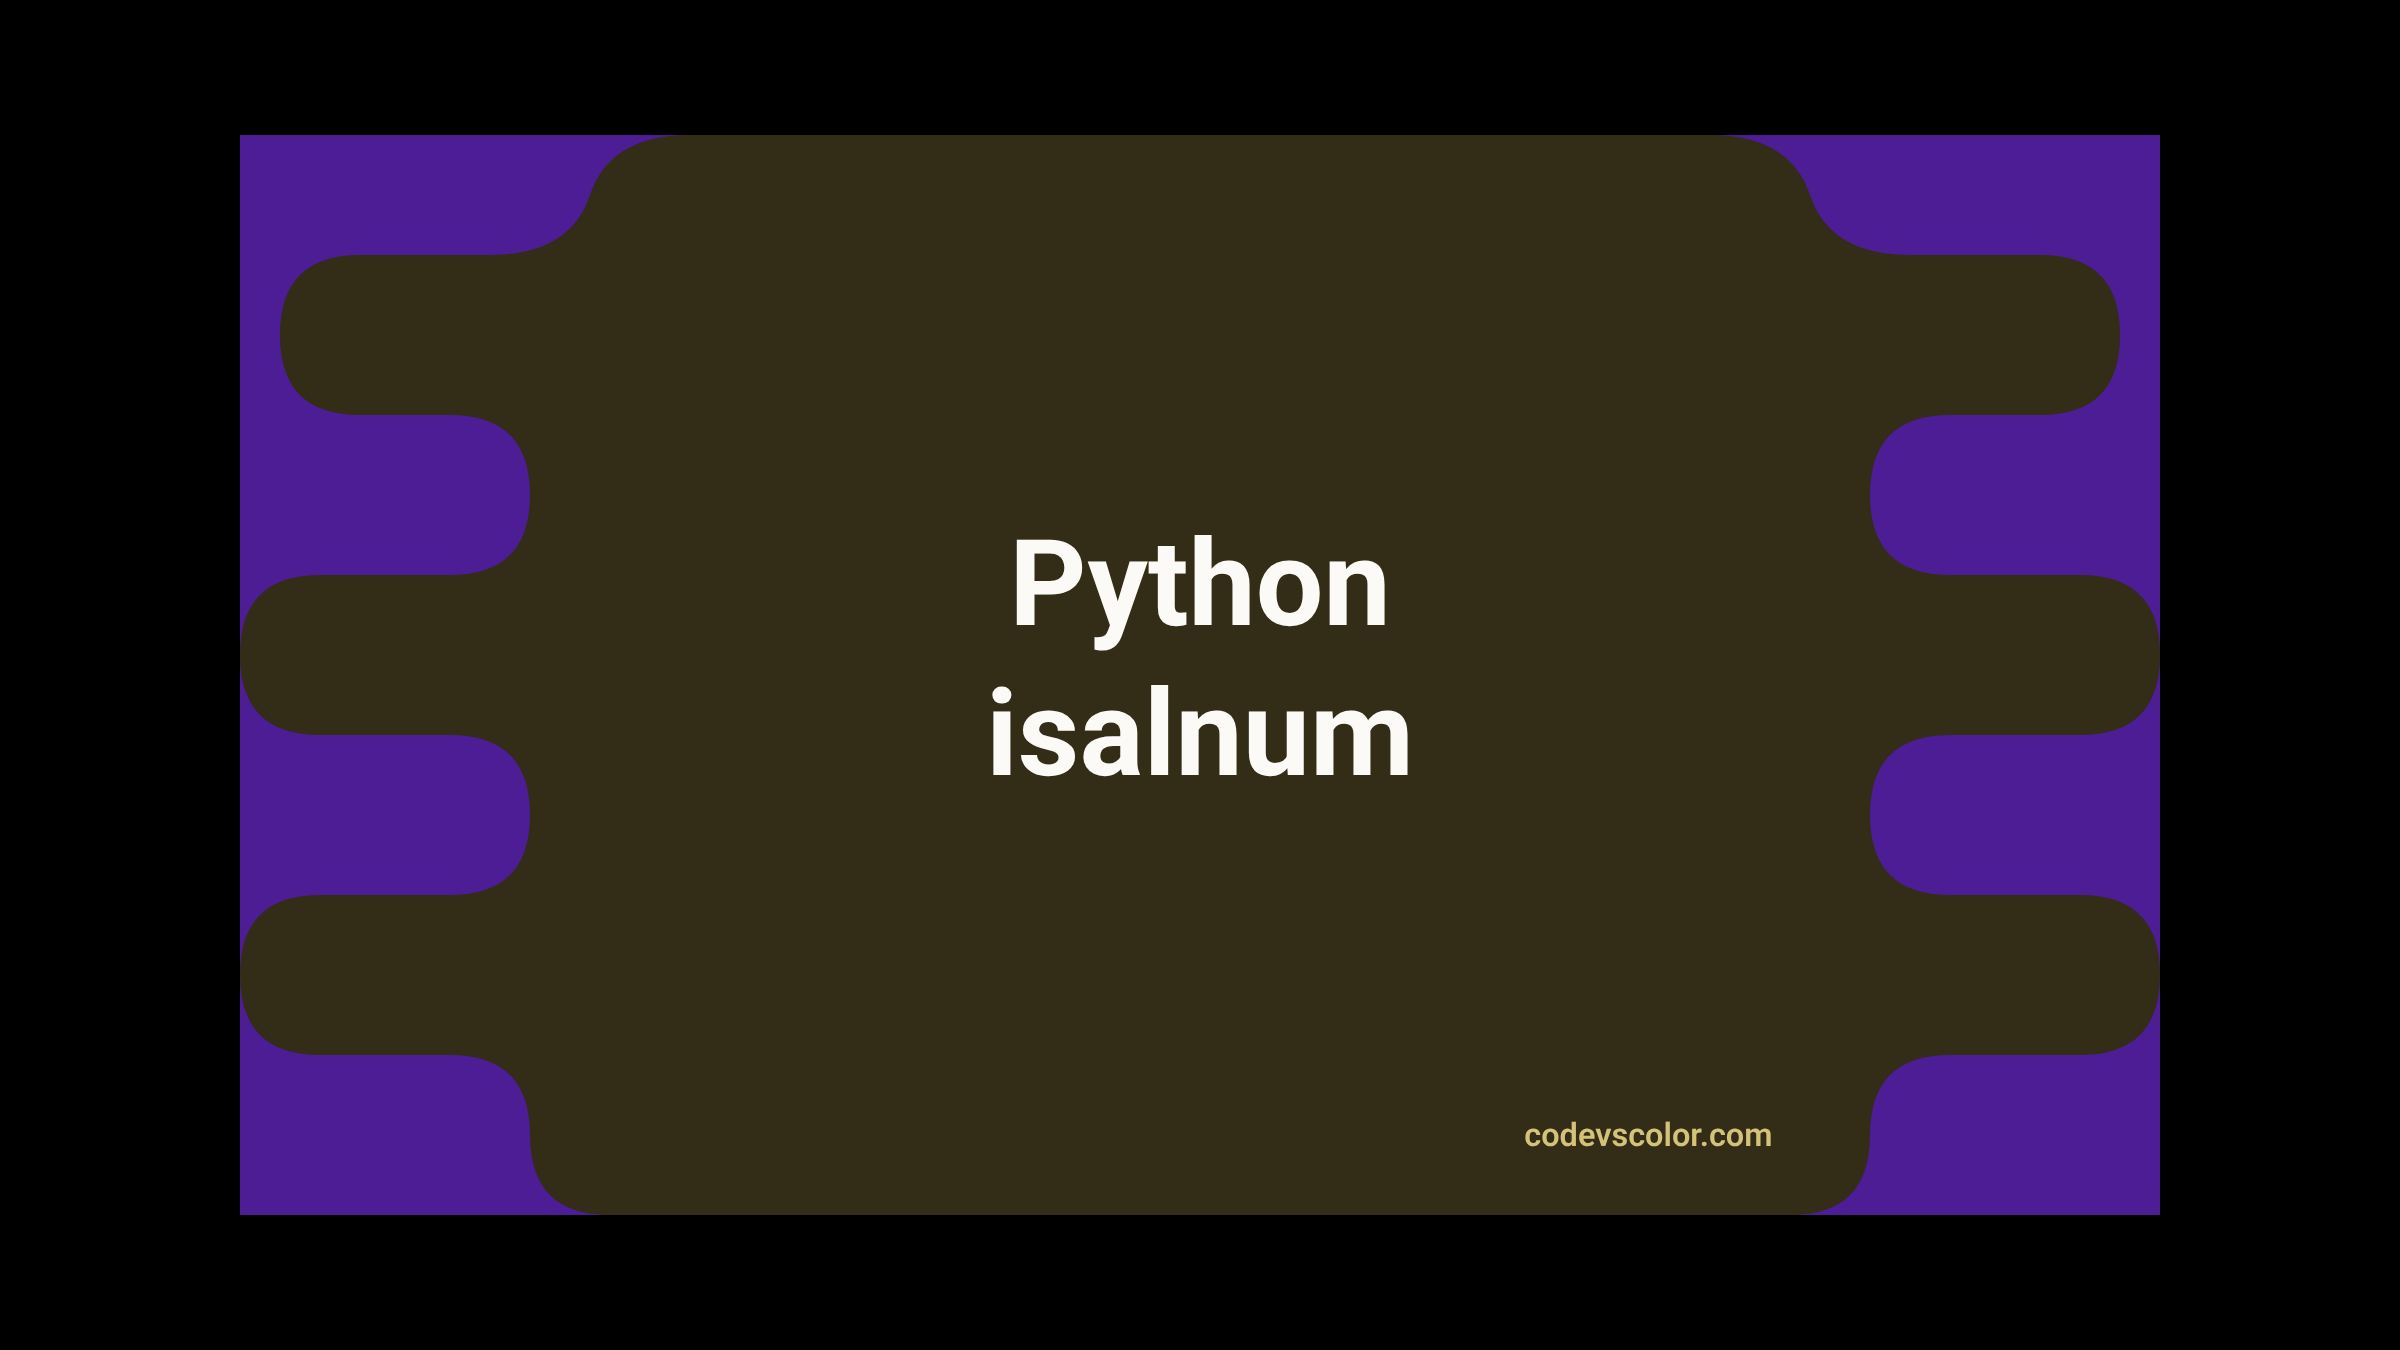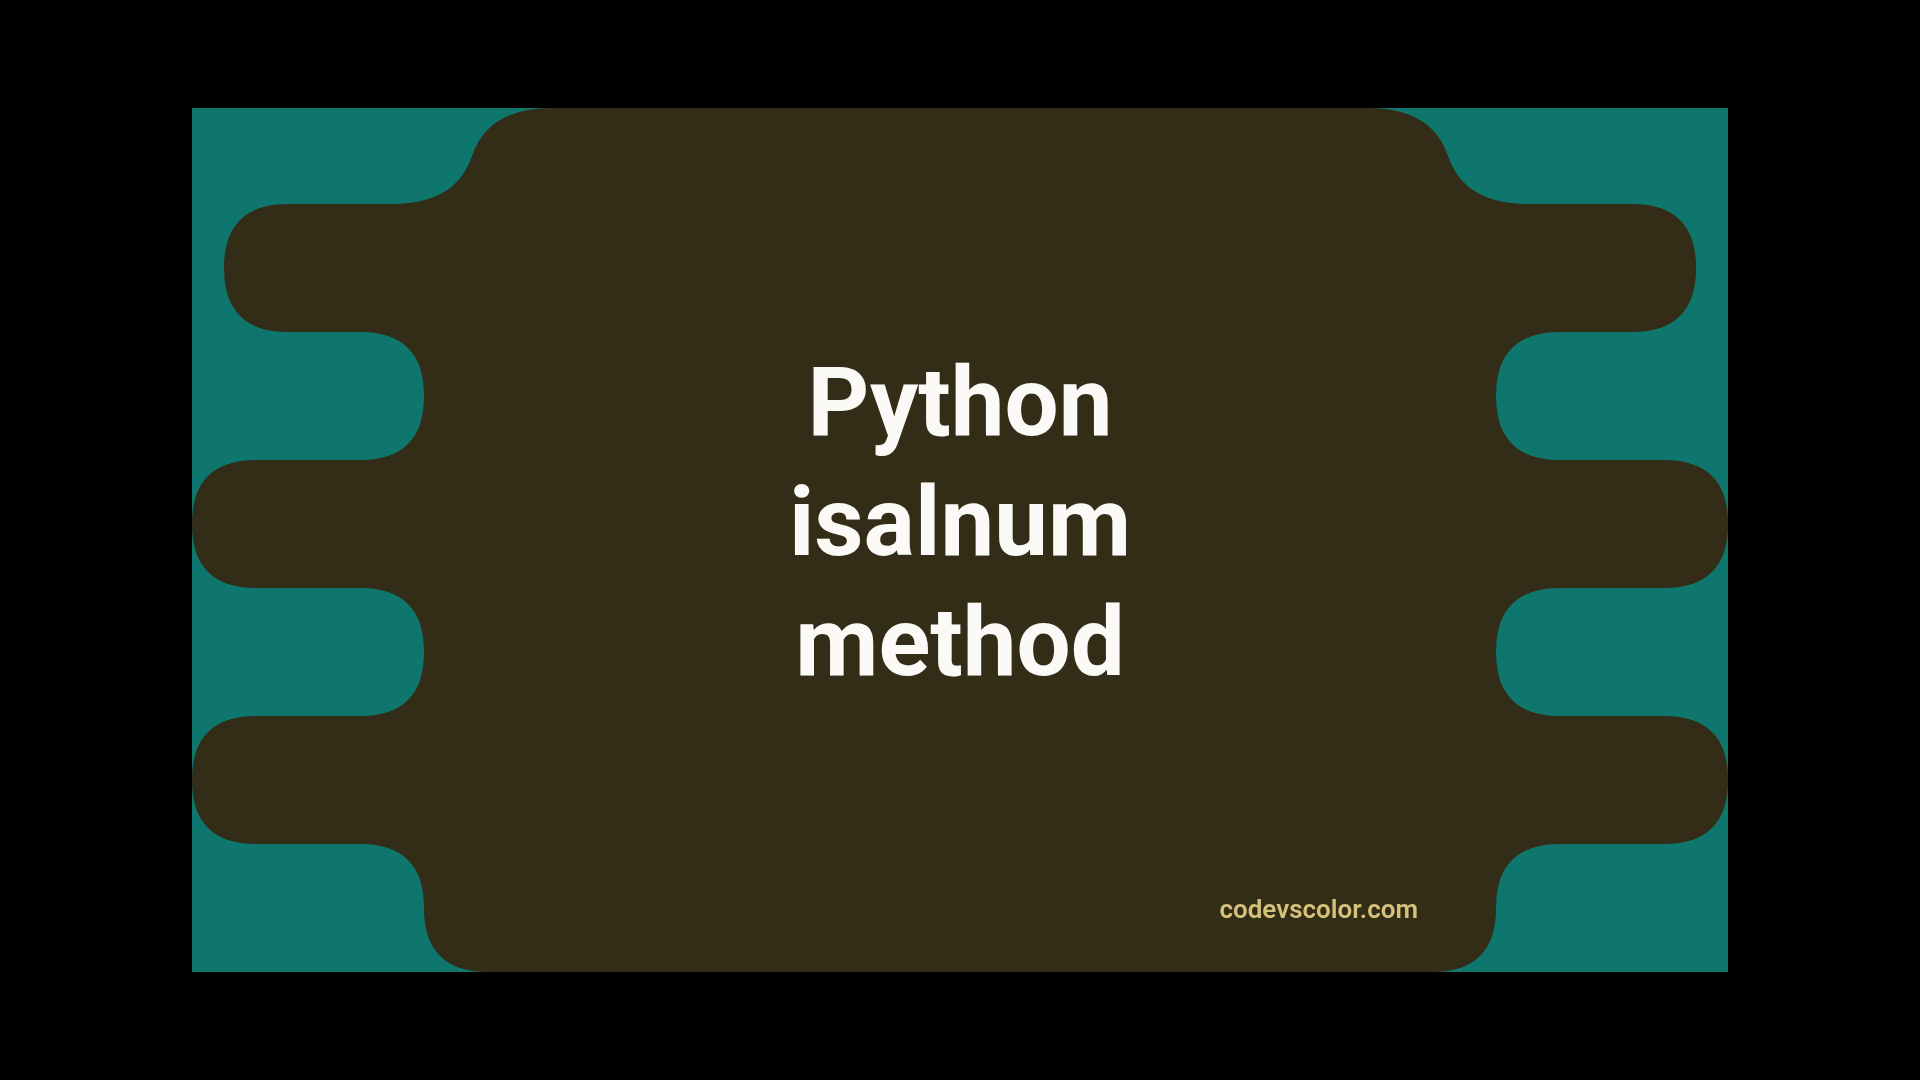--- a/index.html
+++ b/index.html
@@ -12,21 +12,21 @@
       height: 1080px;
       background: #000;
       display: flex;
       align-items: center;
       justify-content: center;
       font-family: -apple-system, BlinkMacSystemFont, "Segoe UI", Roboto, Helvetica, Arial, sans-serif;
     }
     .card {
       width: 1536px;
       height: 864px;
-      background: #0f766e;
+      background: #4c1d95;
       position: relative;
       overflow: hidden;
     }
     .blob {
       position: absolute;
       top: 0;
       left: 0;
       width: 100%;
       height: 100%;
     }
@@ -98,16 +98,15 @@
       Q 32,96 96,96
       L 200,96
       Q 264,96 280,48
       Q 296,0 360,0
       Z
     "></path>
   </svg>
   <div class="title">
     <div>Python</div>
     <div>isalnum</div>
-    <div>method</div>
   </div>
   <div class="watermark">codevscolor.com</div>
 </div>
 
 </body></html>

